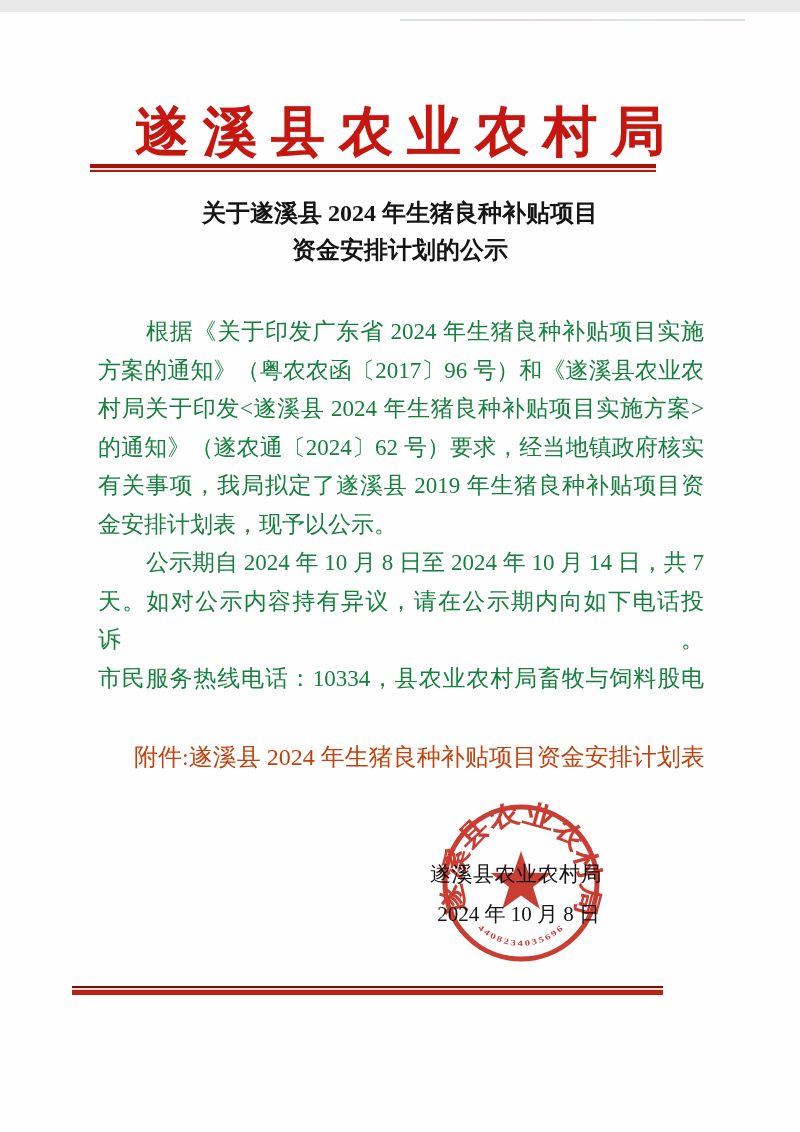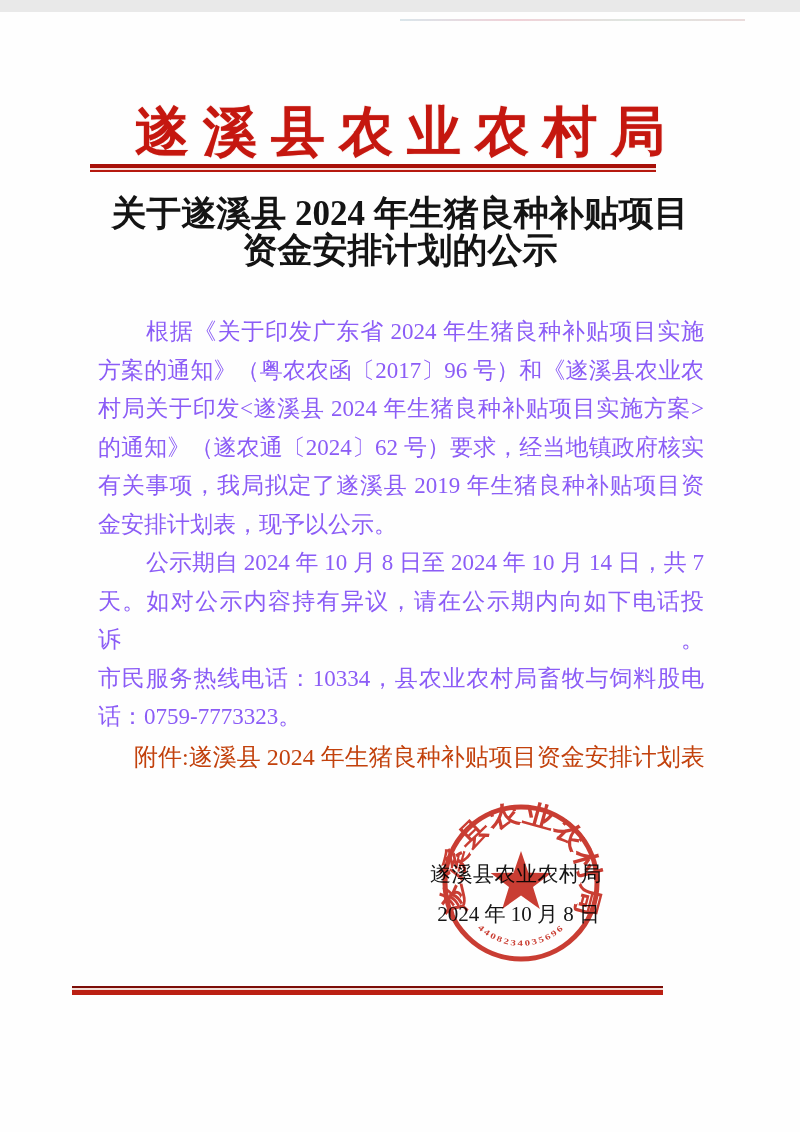--- a/index.html
+++ b/index.html
@@ -40,32 +40,32 @@
   .rule-head {
     position: absolute;
     top: 152px; left: 90px; width: 566px; height: 10px;
     background: linear-gradient(#a81008 0 4px, #f6ded9 4px 6px, #b6190f 6px 8px, transparent 8px);
   }
 
   .title {
     position: absolute;
     top: 183px; left: 0; width: 100%;
     text-align: center;
-    font-size: 35px;
+    font-size: 24px;
     font-weight: bold;
     line-height: 37px;
     color: #141414;
   }
 
   .body {
     position: absolute;
     top: 301px; left: 98px; width: 606px;
     font-size: 23px;
     line-height: 38.5px;
-    color: #8b5cf6;
+    color: #15803d;
   }
   .bl { width: 100%; }
   .jl { text-align: justify; text-align-last: justify; }
   .end { text-align: left; }
   .ind { padding-left: 48px; }
 
   .attachment {
     position: absolute;
     top: 729px; left: 134px;
     font-size: 24px;
@@ -123,21 +123,20 @@
   <div class="body">
     <div class="bl jl ind">根据《关于印发广东省 2024 年生猪良种补贴项目实施</div>
     <div class="bl jl">方案的通知》（粤农农函〔2017〕96 号）和《遂溪县农业农</div>
     <div class="bl jl">村局关于印发&lt;遂溪县 2024 年生猪良种补贴项目实施方案&gt;</div>
     <div class="bl jl">的通知》（遂农通〔2024〕62 号）要求，经当地镇政府核实</div>
     <div class="bl jl">有关事项，我局拟定了遂溪县 2019 年生猪良种补贴项目资</div>
     <div class="bl end">金安排计划表，现予以公示。</div>
     <div class="bl jl ind">公示期自 2024 年 10 月 8 日至 2024 年 10 月 14 日，共 7</div>
     <div class="bl jl">天。如对公示内容持有异议，请在公示期内向如下电话投诉。</div>
     <div class="bl jl">市民服务热线电话：10334，县农业农村局畜牧与饲料股电</div>
-    <div class="bl end">话：0759-7773323。</div>
   </div>
 
   <div class="attachment">附件:遂溪县 2024 年生猪良种补贴项目资金安排计划表</div>
 
   <div class="sig-org">遂溪县农业农村局</div>
 
   <div class="sig-date">2024 年 10 月 8 日</div>
 
   <svg class="seal" viewBox="0 0 170 170" aria-hidden="true">
     <defs>

